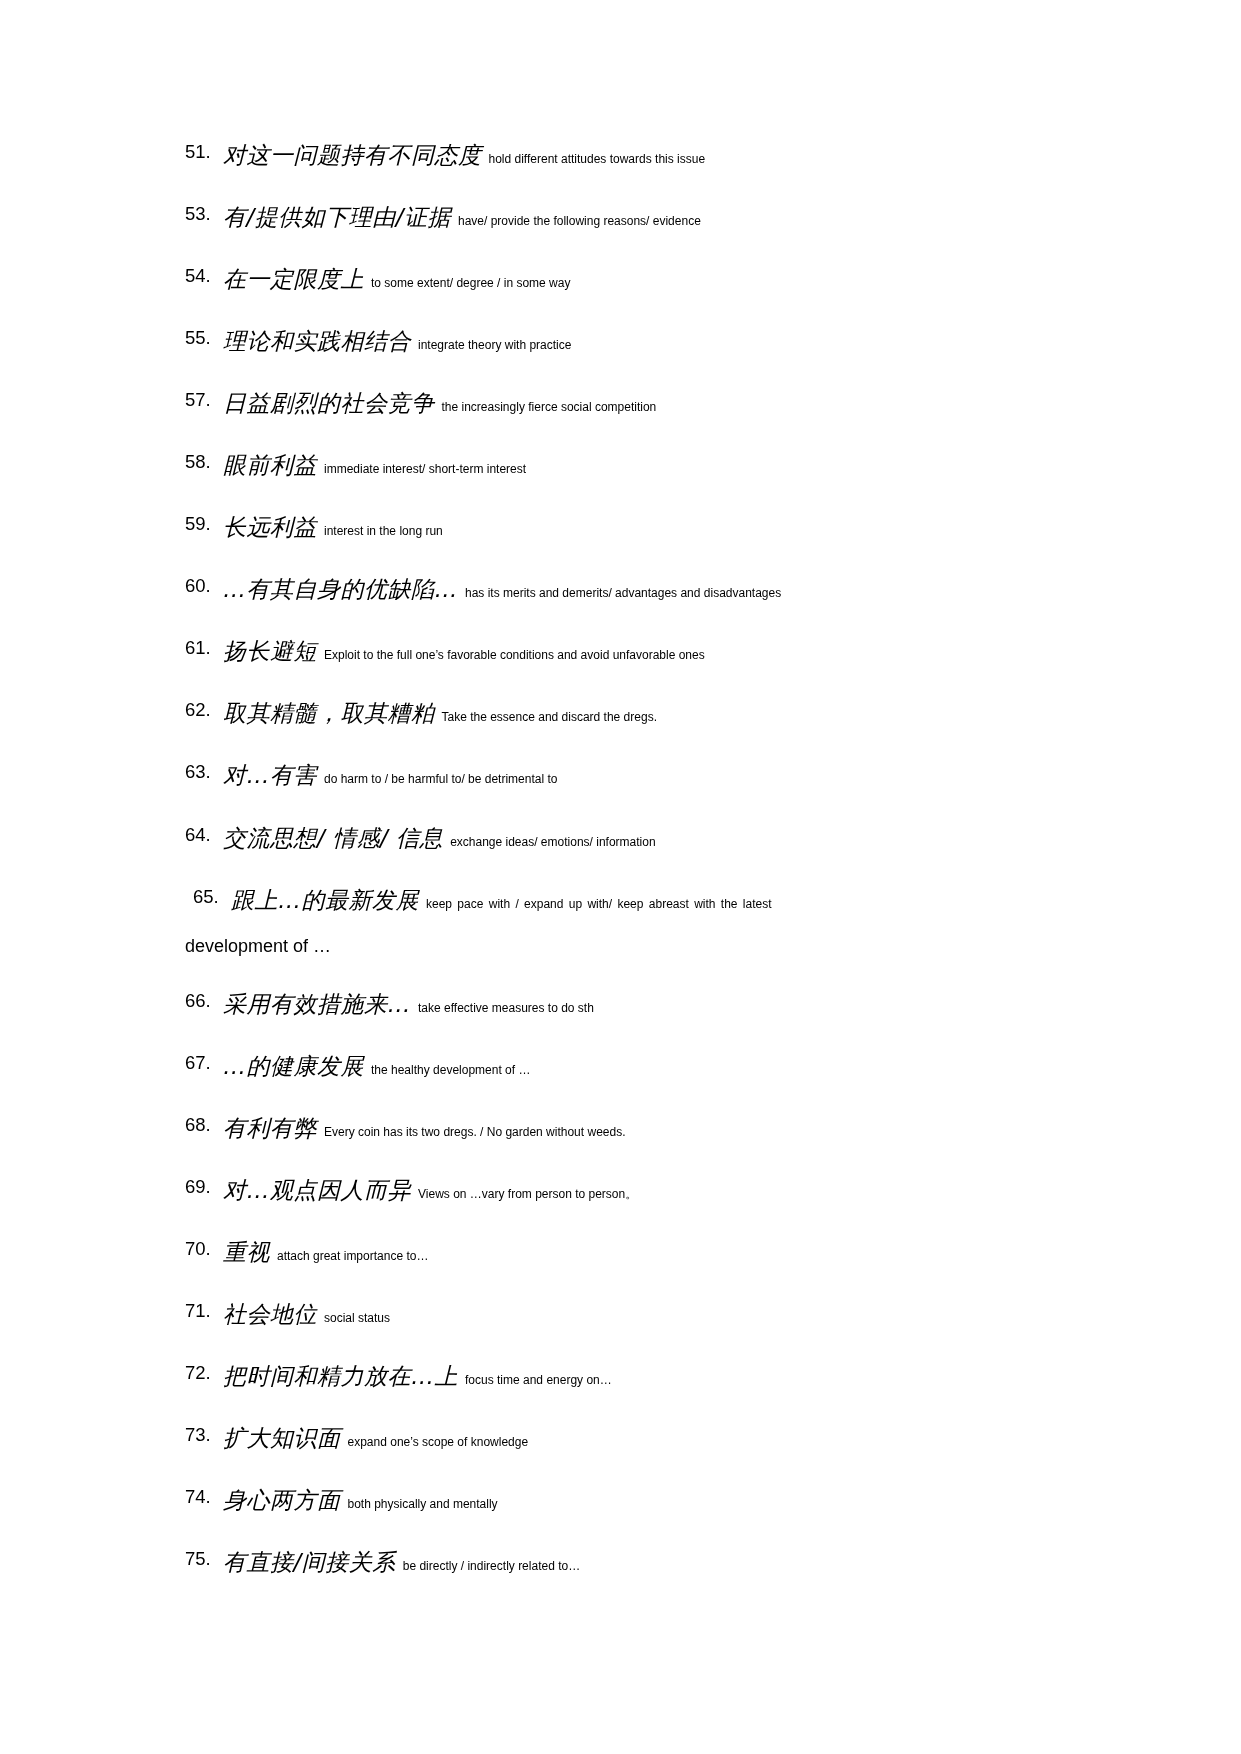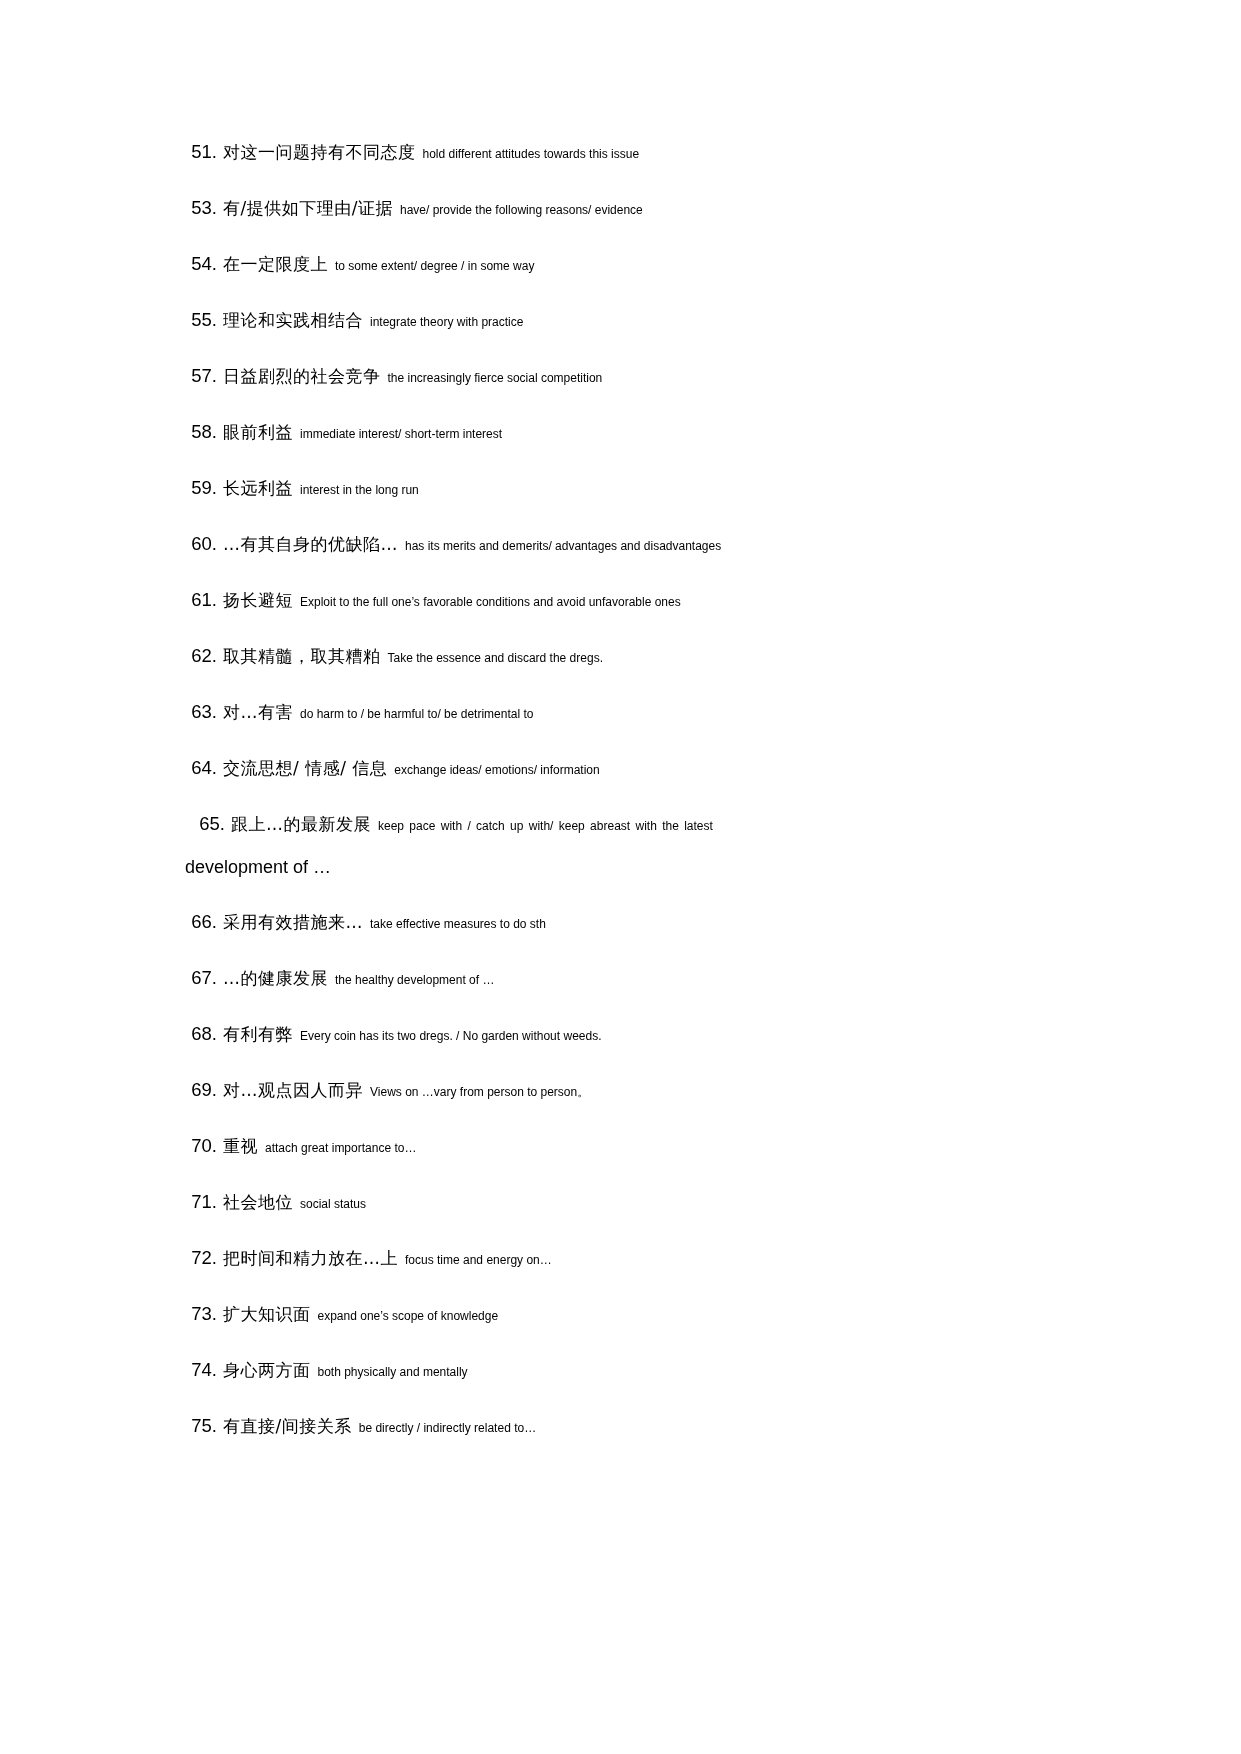--- a/index.html
+++ b/index.html
@@ -33,27 +33,27 @@
     margin: 0 0 31px 0;
     position: relative;
     padding-left: 38px;
     white-space: nowrap;
   }
   .entry .num {
     position: absolute;
     left: 0;
     top: 0;
     width: 32px;
-    text-align: right;
     font-size: 18.5px;
   }
   .entry .cn {
     font-family: "DejaVu Sans", "Liberation Sans", sans-serif;
-    font-size: 17px;
+    font-size: 23px;
     letter-spacing: 0.5px;
+    font-style: italic;
   }
   .entry .en {
     font-size: 12px;
     margin-left: 7px;
   }
   
   .entry.wrap {
     white-space: normal;
     padding-left: 46px;
     text-align: justify;
@@ -126,21 +126,21 @@
 
     <li class="entry">
       <span class="num">63.</span><span class="cn">对…有害</span><span class="en">do harm to / be harmful to/ be detrimental to</span>
     </li>
 
     <li class="entry">
       <span class="num">64.</span><span class="cn">交流思想/ 情感/ 信息</span><span class="en">exchange ideas/ emotions/ information</span>
     </li>
 
     <li class="entry wrap">
-      <span class="num">65.</span><span class="cn">跟上…的最新发展</span><span class="en">keep pace with / catch up with/ keep abreast with the latest</span>
+      <span class="num">65.</span><span class="cn">跟上…的最新发展</span><span class="en">keep pace with / expand up with/ keep abreast with the latest</span>
       <span class="cont">development of …</span>
     </li>
 
     <li class="entry">
       <span class="num">66.</span><span class="cn">采用有效措施来…</span><span class="en">take effective measures to do sth</span>
     </li>
 
     <li class="entry">
       <span class="num">67.</span><span class="cn">…的健康发展</span><span class="en">the healthy development of …</span>
     </li>

